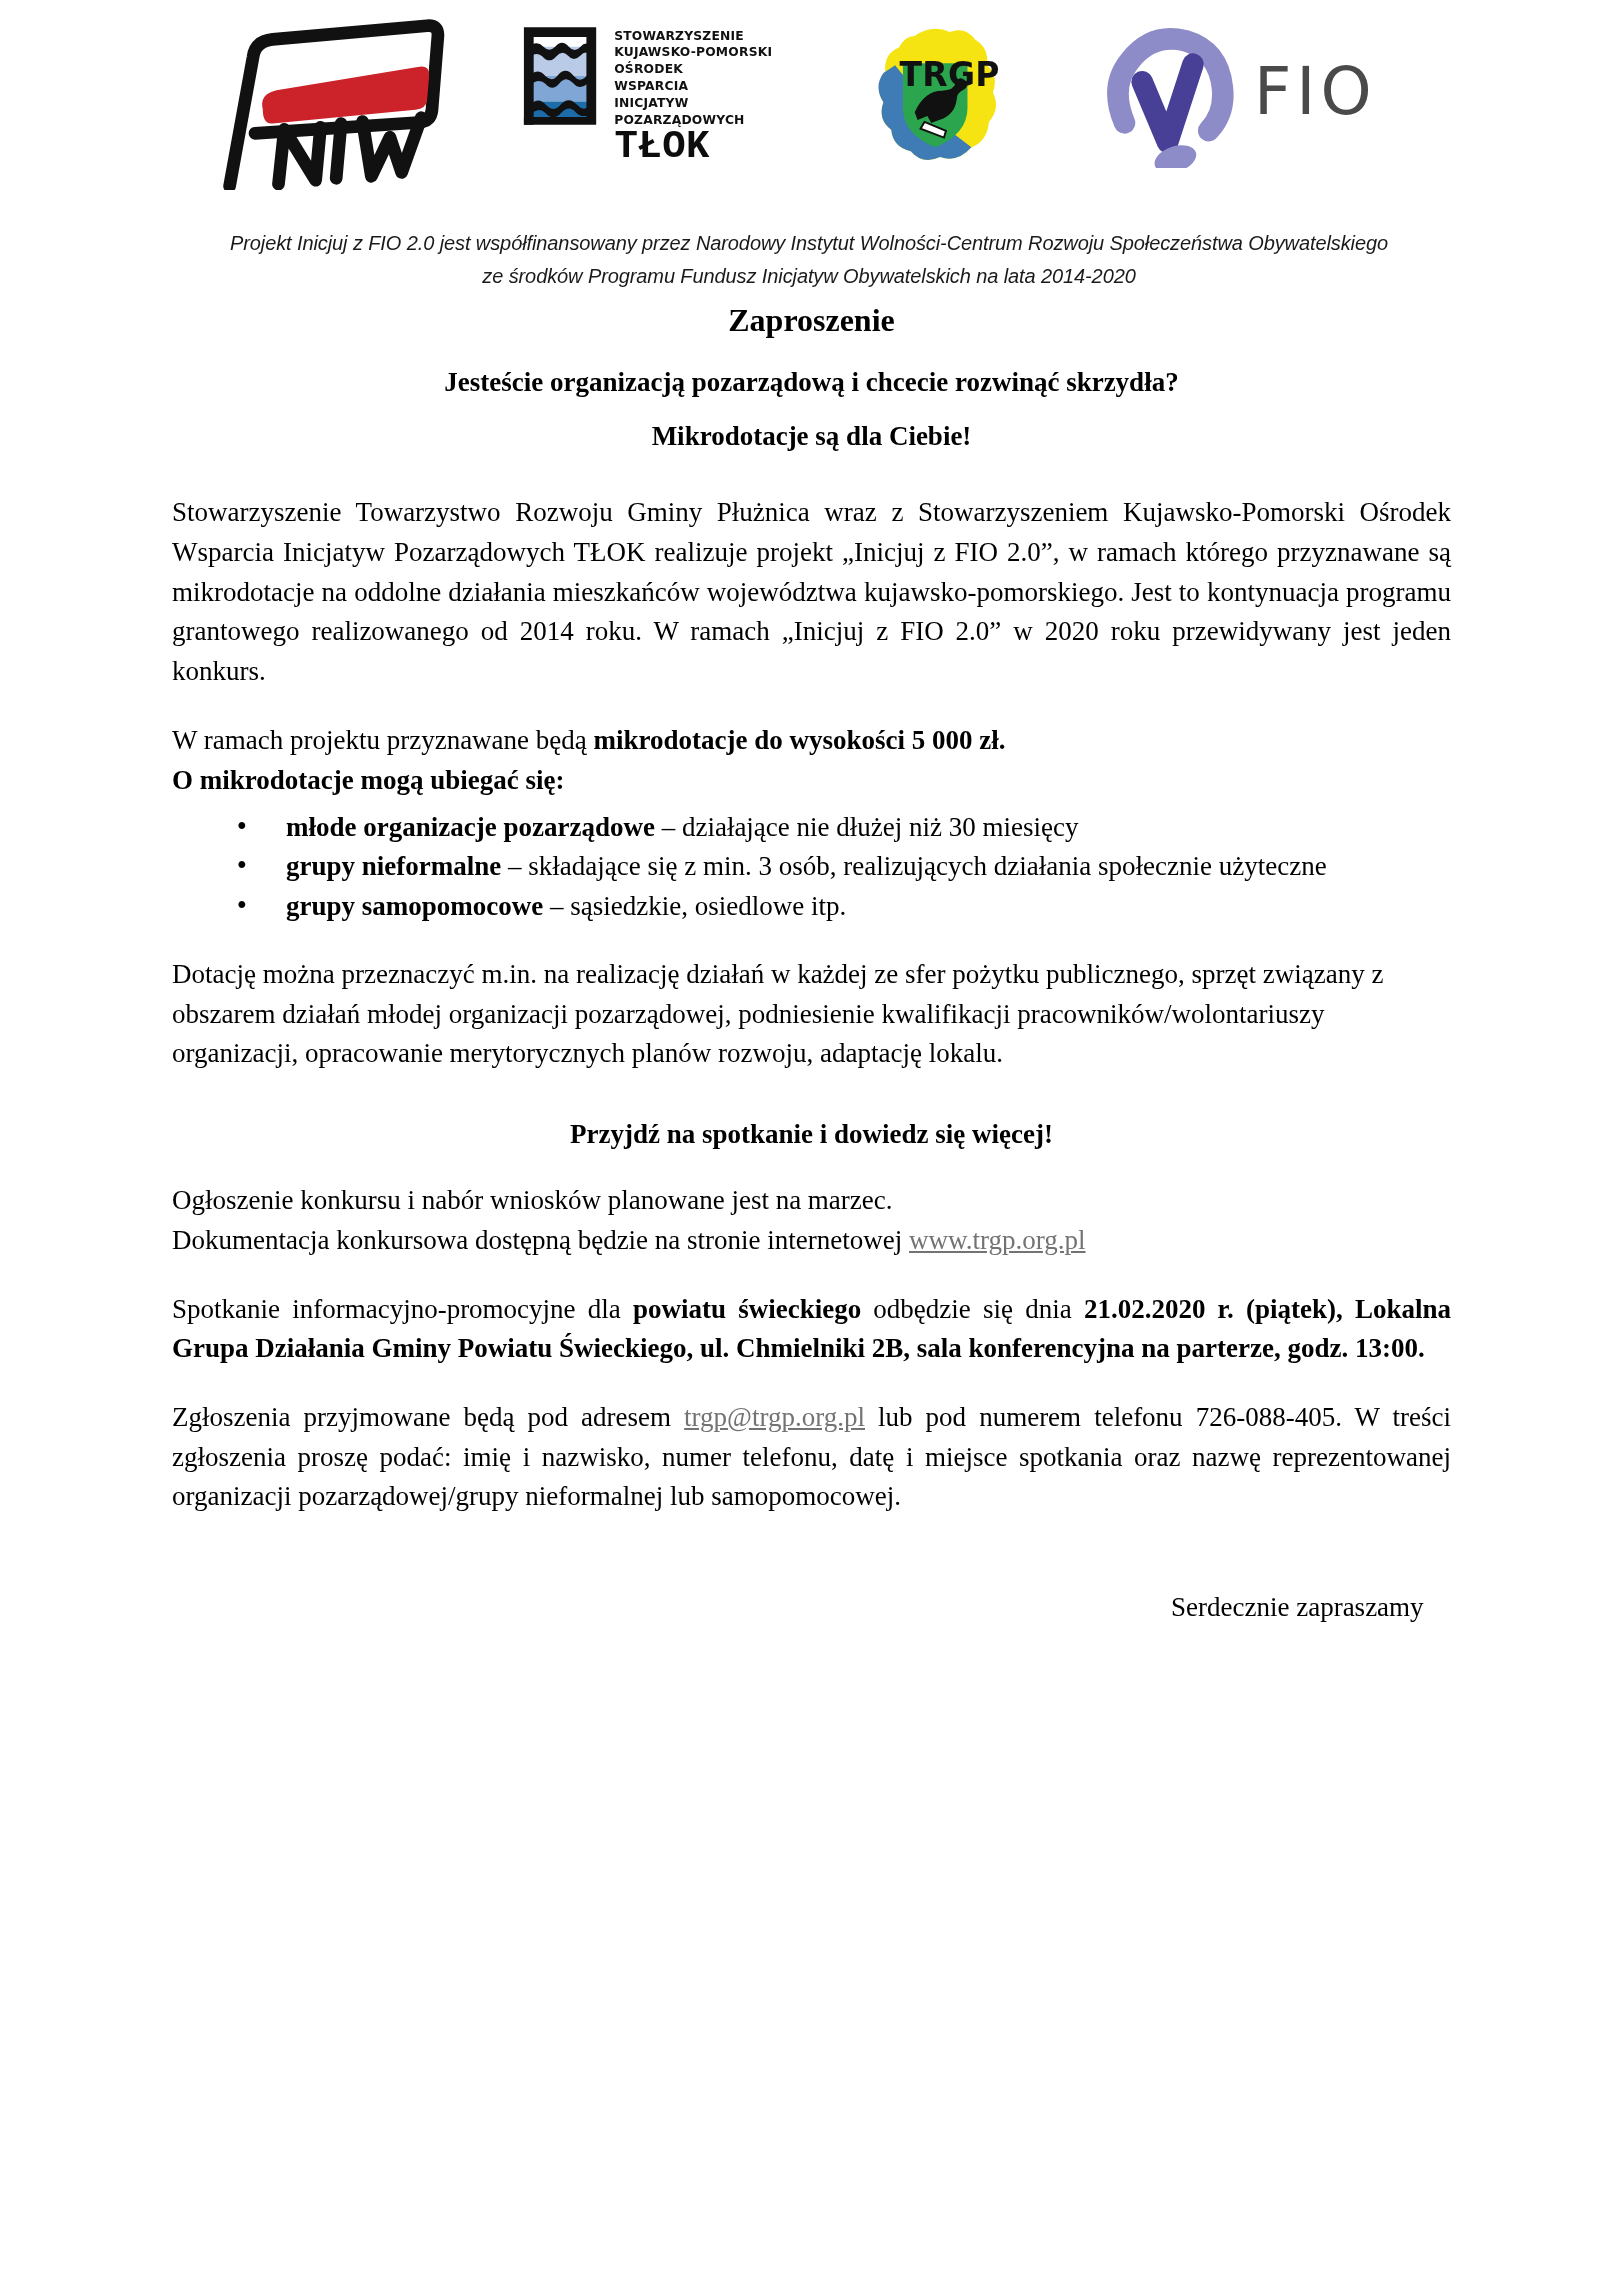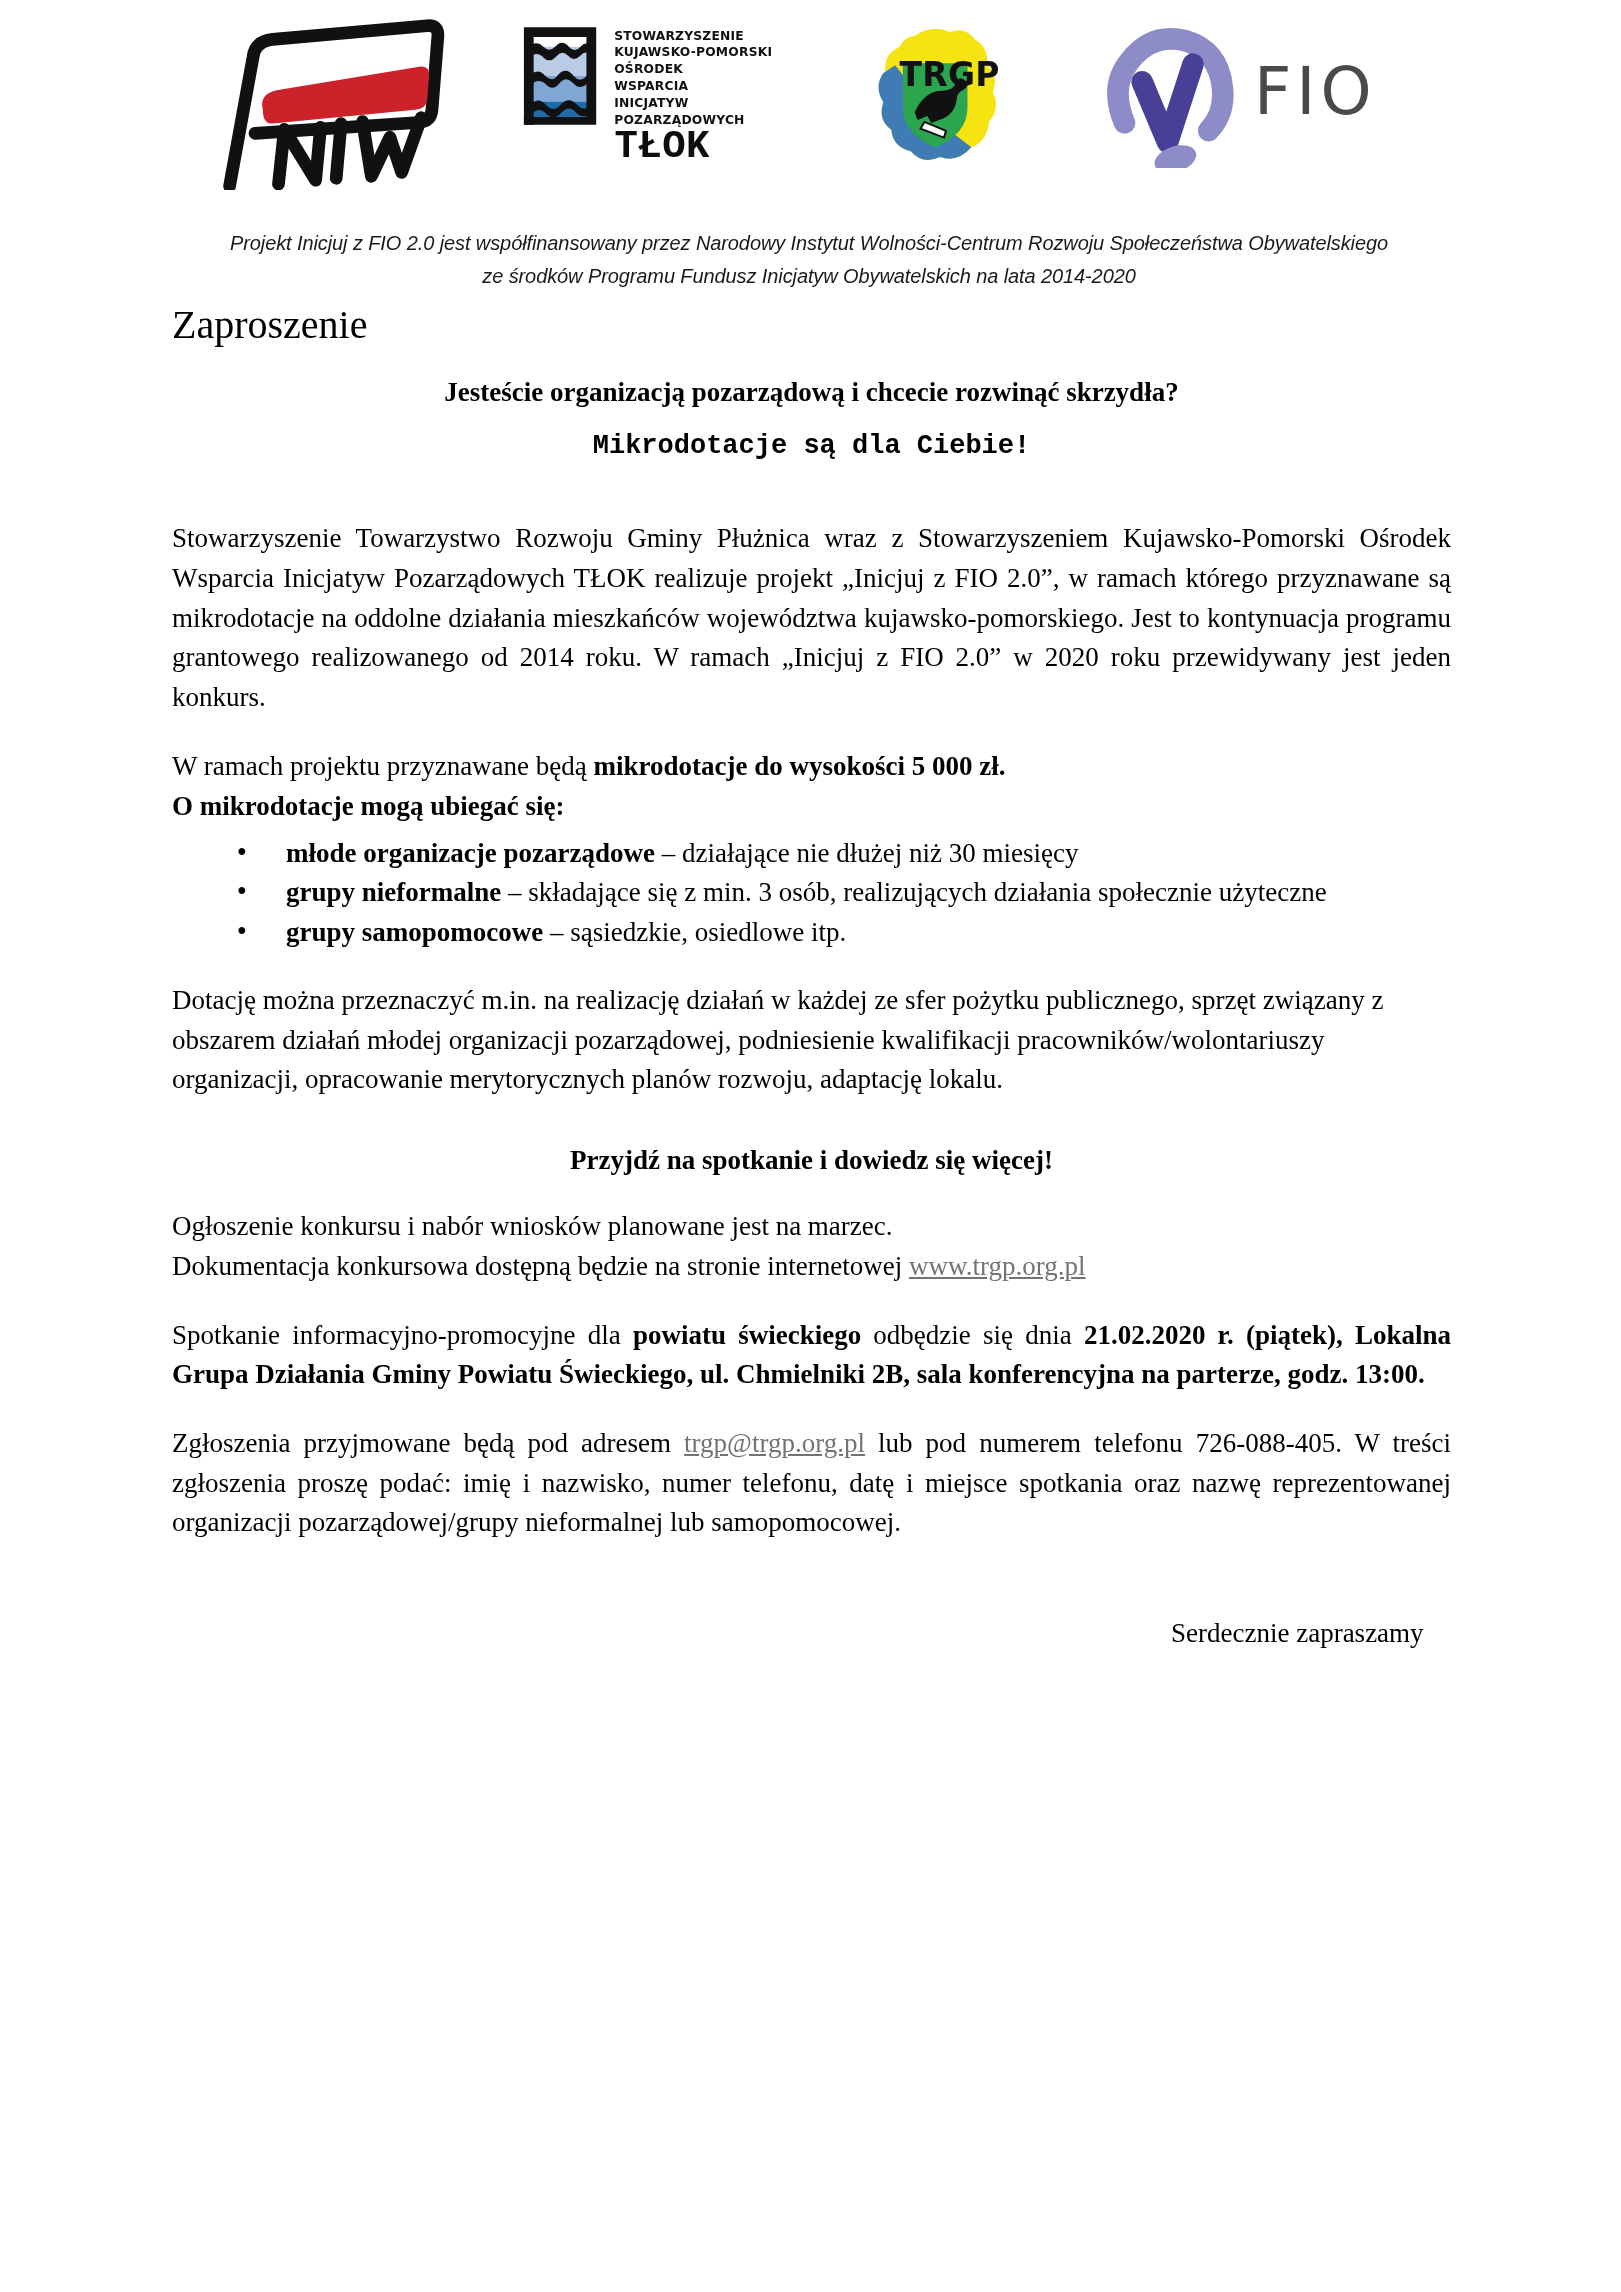--- a/index.html
+++ b/index.html
@@ -128,36 +128,37 @@
 
   
   .body-wrap {
     position: absolute;
     left: 172px;
     top: 300px;
     width: 1279px;
   }
 
   .doc-title {
-    font-size: 40px;
-    font-weight: 400;
+    text-align: center;
+    font-size: 32px;
+    font-weight: 700;
     line-height: 1.25;
     margin: 0 0 29px 0;
   }
 
   .lead {
     text-align: center;
     font-size: 27px;
     font-weight: 700;
     line-height: 1.0;
     margin: 0;
   }
   .lead.l1 { margin-bottom: 27.4px; margin-top: 7px; }
   .lead.l2 { margin-bottom: 27.4px; }
-  .lead.l3 { margin-bottom: 16px; font-family: Liberation Mono, monospace; }
+  .lead.l3 { margin-bottom: 0; }
 
   p.para {
     font-size: 27px;
     line-height: 1.47;
     text-align: justify;
     text-justify: inter-word;
     margin: 0;
   }
   p.para.notjust { text-align: left; }
 

